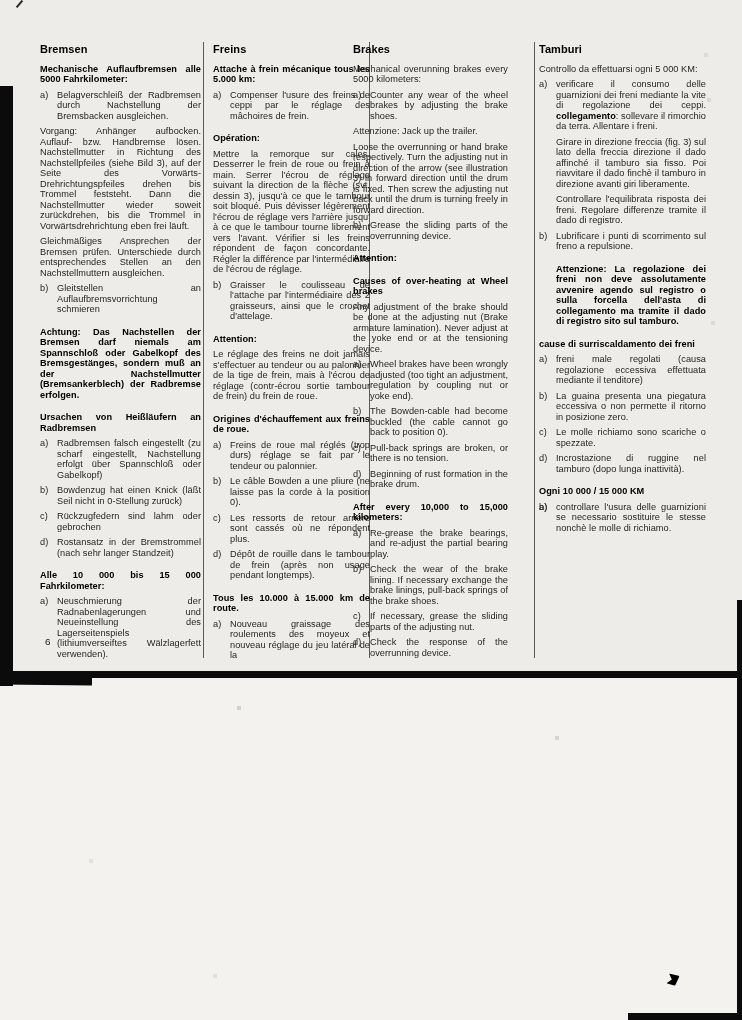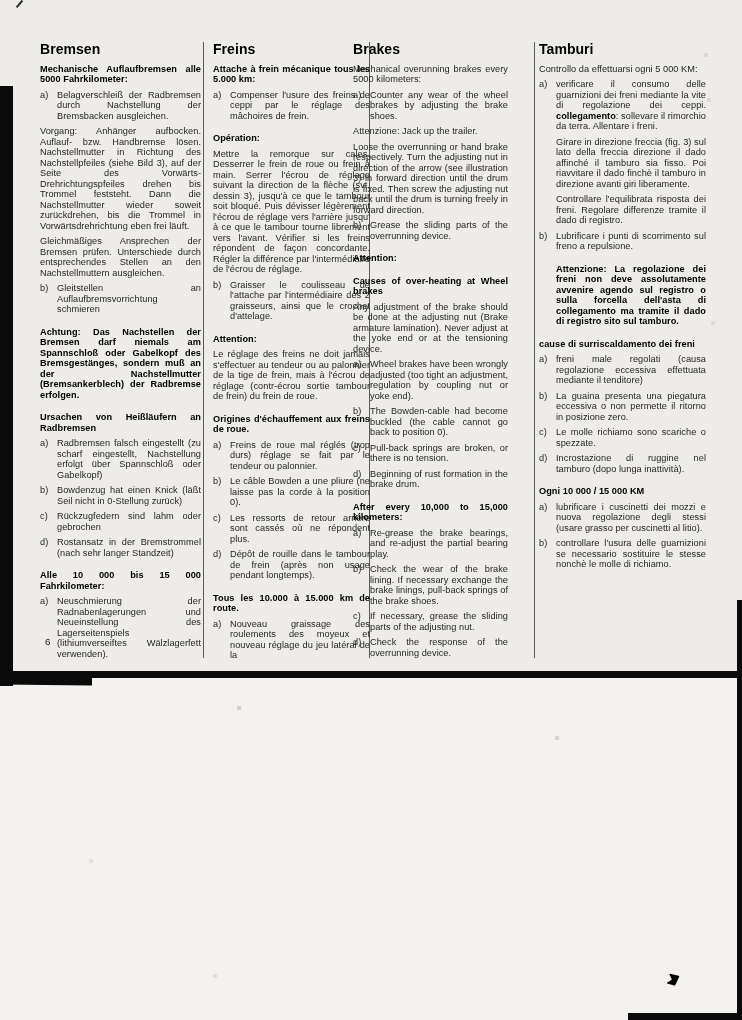--- a/index.html
+++ b/index.html
@@ -11,21 +11,21 @@
   }
   .lower-area { position:absolute; left:0; top:678px; width:742px; height:342px; background:#f3f2ee; }
 
   
   .col { position:absolute; top:44px; color:#1f1f1f; font-size:9.2px; line-height:10.5px;
          text-align:justify; letter-spacing:0.05px; }
   #col-0 { left:40px;  width:161px; }
   #col-1 { left:213px; width:157px; }
   #col-2 { left:353px; width:155px; }
   #col-3 { left:539px; width:167px; }
-  .col-title { font-weight:bold; color:#000; font-size:14px; text-align:left; margin-bottom:9px; }
+  .col-title { font-weight:bold; color:#000; font-size:11px; text-align:left; margin-bottom:9px; }
 
   .block { margin-bottom:5px; }
   .block.h, .block.hi { font-weight:bold; color:#000; margin-top:12px; }
   .col-title + .block.h { margin-top:0; }
   .block.hi { margin-left:17px; }
   .block.pi { margin-left:17px; }
   .block.li { position:relative; padding-left:17px; }
   .li-label { position:absolute; left:0; top:0; }
   .bold { font-weight:bold; color:#000; }
 
@@ -134,18 +134,18 @@
       <div class="block pi"><span>Girare in direzione freccia (fig. 3) sul lato della freccia direzione il dado affinché il tamburo sia fisso. Poi riavvitare il dado finchè il tamburo in direzione avanti giri liberamente.</span></div>
       <div class="block pi"><span>Controllare l'equilibrata risposta dei freni. Regolare differenze tramite il dado di registro.</span></div>
       <div class="block li"><span class="li-label">b)</span><span class="li-text">Lubrificare i punti di scorrimento sul freno a repulsione.</span></div>
       <div class="block hi"><span>Attenzione: La regolazione dei freni non deve assolutamente avvenire agendo sul registro o sulla forcella dell'asta di collegamento ma tramite il dado di registro sito sul tamburo.</span></div>
       <div class="block h"><span>cause di surriscaldamento dei freni</span></div>
       <div class="block li"><span class="li-label">a)</span><span class="li-text">freni male regolati (causa regolazione eccessiva effettuata mediante il tenditore)</span></div>
       <div class="block li"><span class="li-label">b)</span><span class="li-text">La guaina presenta una piegatura eccessiva o non permette il ritorno in posizione zero.</span></div>
       <div class="block li"><span class="li-label">c)</span><span class="li-text">Le molle richiamo sono scariche o spezzate.</span></div>
       <div class="block li"><span class="li-label">d)</span><span class="li-text">Incrostazione di ruggine nel tamburo (dopo lunga inattività).</span></div>
       <div class="block h"><span>Ogni 10 000 / 15 000 KM</span></div>
-      <div class="block li"><span class="li-label">a)</span><span class="li-text">lubrificare i cuscinetti dei mozzi e nuova regolazione degli stessi (usare grasso per cuscinetti al litio).</span></div>
+      <div class="block li"><span class="li-label">a)</span></div>
       <div class="block li"><span class="li-label">b)</span><span class="li-text">controllare l'usura delle guarnizioni se necessario sostituire le stesse nonchè le molle di richiamo.</span></div>
     </div>
 
   <div class="page-number">6</div>
 </div>
 
 </body></html>

